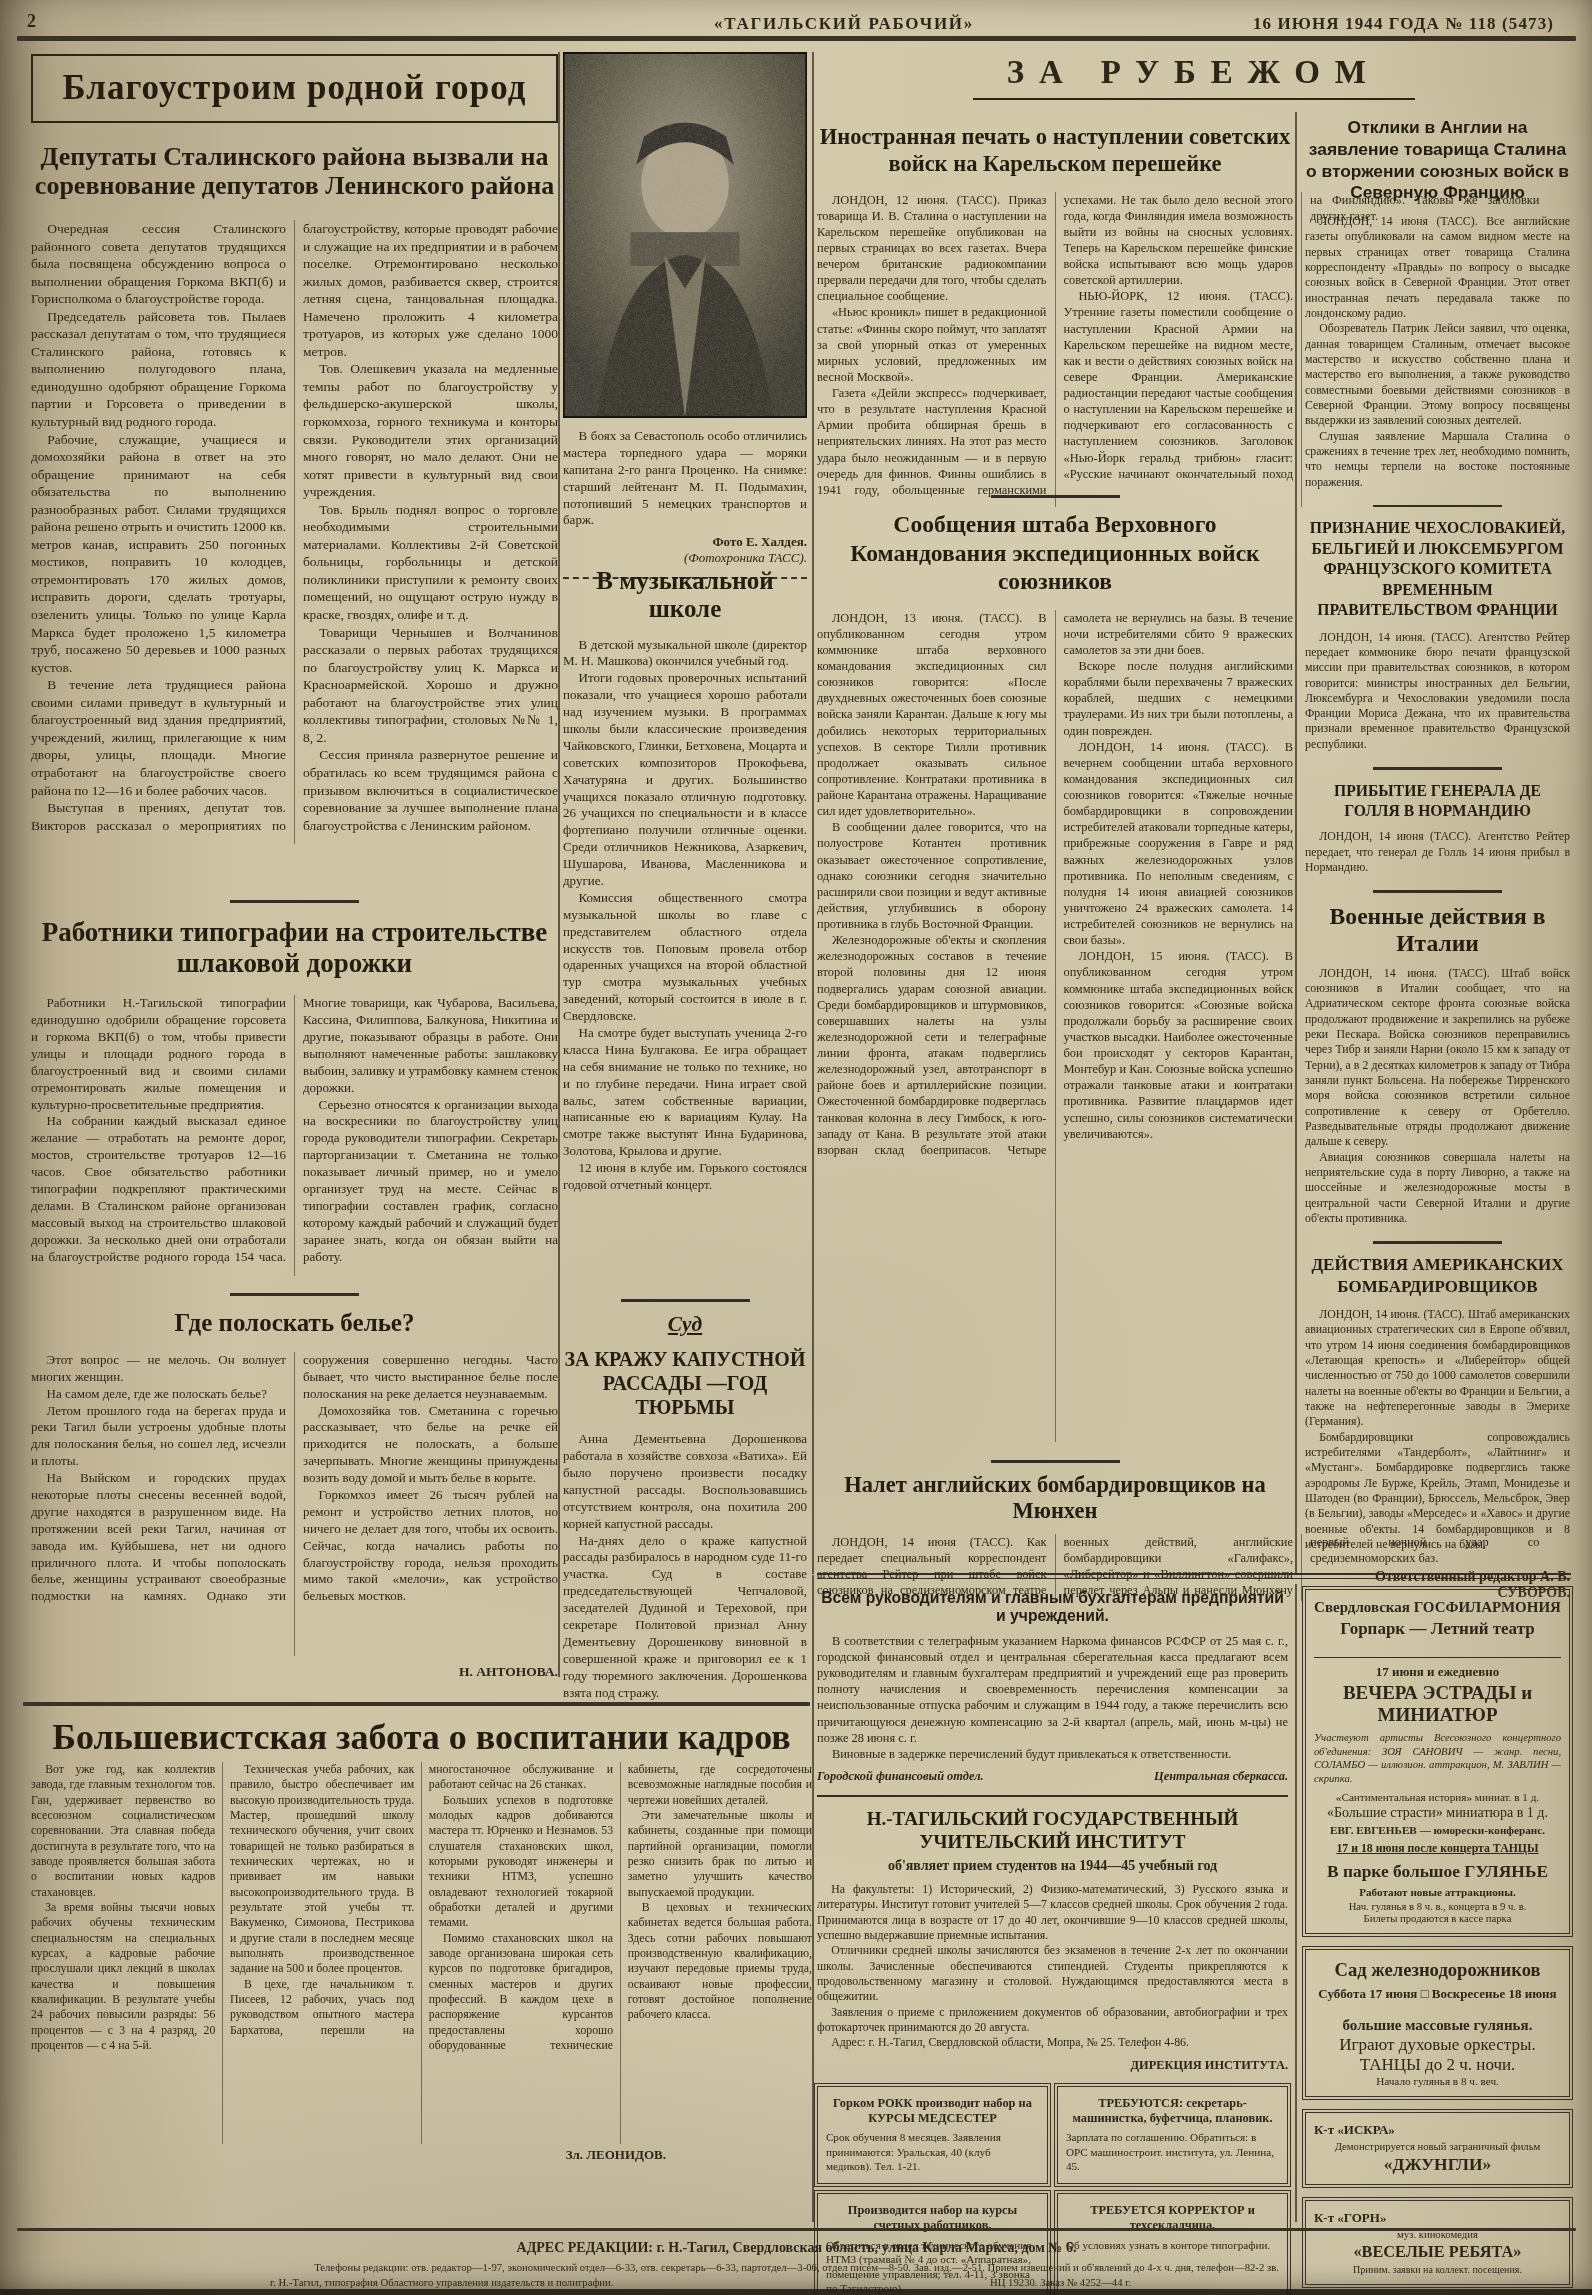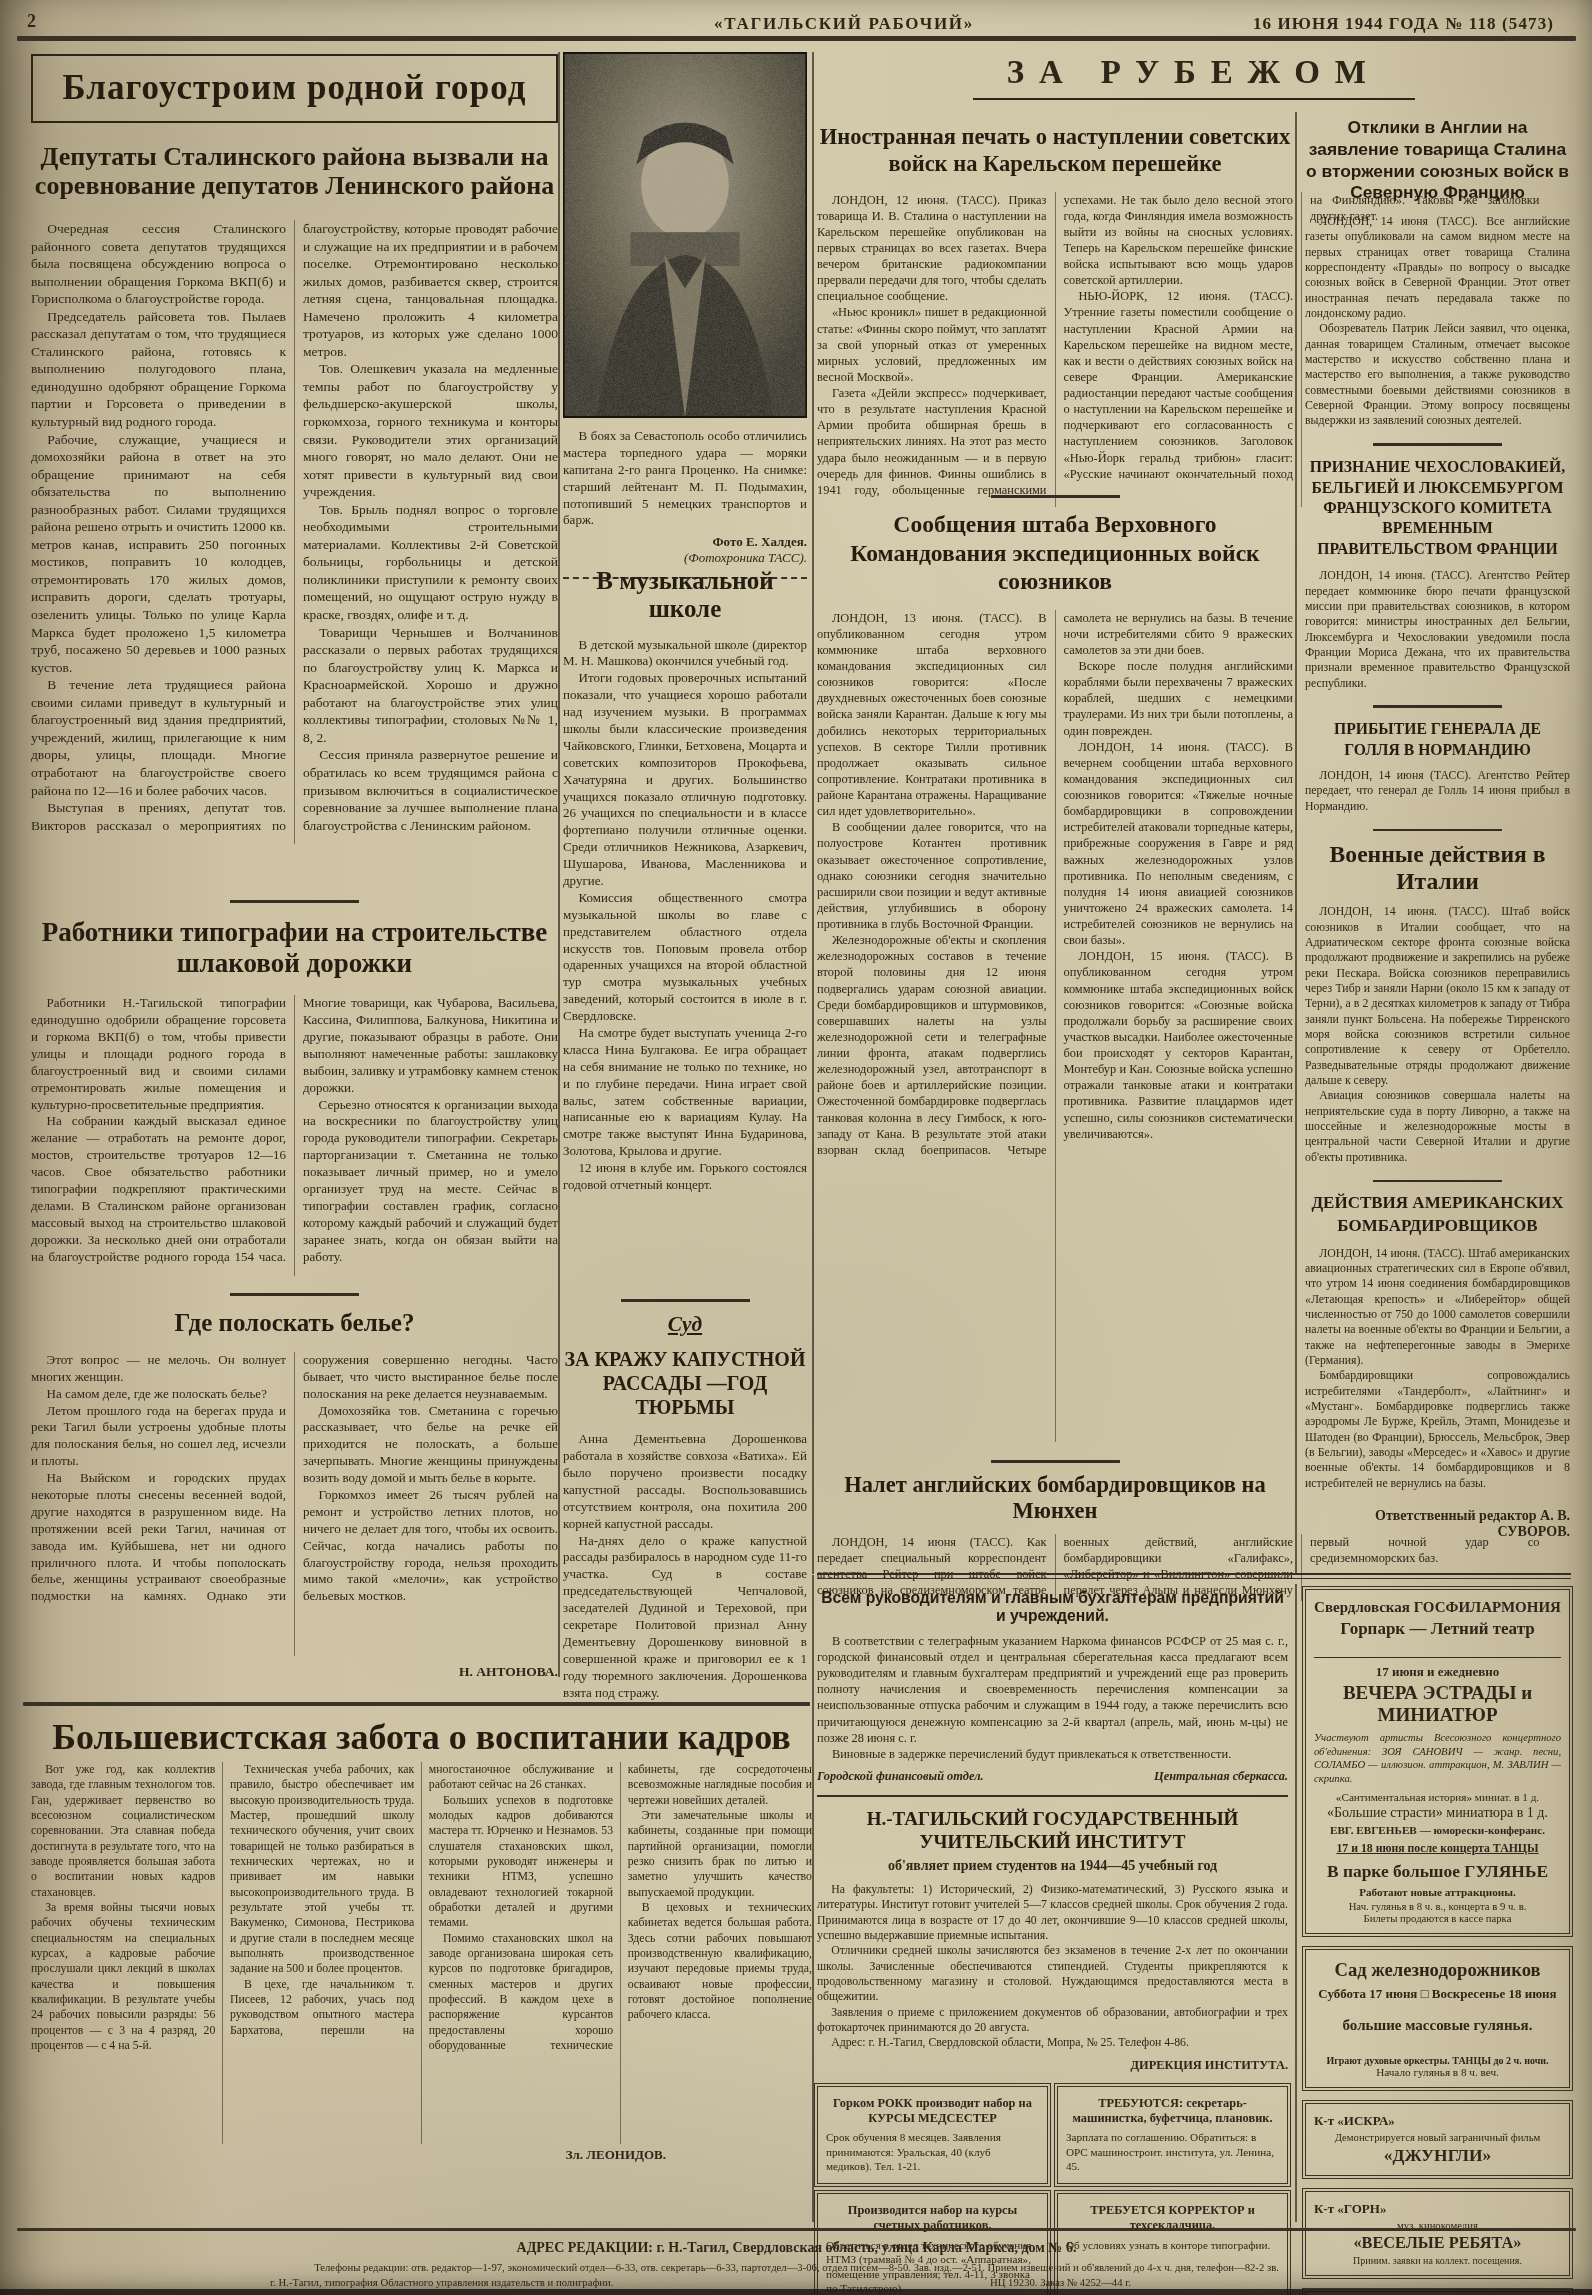--- a/index.html
+++ b/index.html
@@ -178,20 +178,21 @@
     <div class="body cols2" style="margin-top:10px;height:67px;font-size:12.4px;">
         <p>ЛОНДОН, 14 июня (ТАСС). Как передает специальный корреспондент агентства Рейтер при штабе войск союзников на средиземноморском театре военных действий, английские бомбардировщики «Галифакс», «Либерейтор» и «Виллингтон» совершили перелет через Альпы и нанесли Мюнхену первый ночной удар со средиземноморских баз.</p>
       </div>
   </section>
 
   <section class="abs" style="left:1305px;top:117px;width:265px;">
     <h2 class="sans" style="font-size:17.4px;line-height:1.25;text-align:center;">Отклики в Англии на заявление товарища Сталина о вторжении союзных войск в Северную Францию</h2>
     <div class="body" style="margin-top:10px;font-size:11.8px;">
         <p>ЛОНДОН, 14 июня (ТАСС). Все английские газеты опубликовали на самом видном месте на первых страницах ответ товарища Сталина корреспонденту «Правды» по вопросу о высадке союзных войск в Северной Франции. Этот ответ иностранная печать передавала также по лондонскому радио.</p>
         <p>Обозреватель Патрик Лейси заявил, что оценка, данная товарищем Сталиным, отмечает высокое мастерство и искусство собственно плана и мастерство его выполнения, а также руководство совместными боевыми действиями союзников в Северной Франции. Этому вопросу посвящены выдержки из заявлений союзных деятелей.</p>
+        <p>Слушая заявление Маршала Сталина о сражениях в течение трех лет, необходимо помнить, что немцы терпели на востоке постоянные поражения.</p>
       </div>
 
     <div class="shortrule" style="margin-top:14.6px;"></div>
     <h2 class="center" style="font-size:15.7px;line-height:1.3;margin-top:11.2px;">ПРИЗНАНИЕ ЧЕХОСЛОВАКИЕЙ, БЕЛЬГИЕЙ И ЛЮКСЕМБУРГОМ ФРАНЦУЗСКОГО КОМИТЕТА ВРЕМЕННЫМ ПРАВИТЕЛЬСТВОМ ФРАНЦИИ</h2>
     <div class="body" style="margin-top:9px;font-size:11.8px;">
         <p>ЛОНДОН, 14 июня. (ТАСС). Агентство Рейтер передает коммюнике бюро печати французской миссии при правительствах союзников, в котором говорится: министры иностранных дел Бельгии, Люксембурга и Чехословакии уведомили посла Франции Мориса Дежана, что их правительства признали временное правительство Французской республики.</p>
       </div>
 
     <div class="shortrule" style="margin-top:14.6px;"></div>
     <h2 class="center" style="font-size:15.7px;line-height:1.3;margin-top:11.2px;">ПРИБЫТИЕ ГЕНЕРАЛА ДЕ ГОЛЛЯ В НОРМАНДИЮ</h2>
@@ -295,21 +296,21 @@
       <div style="font-size:17.4px;font-weight:bold;margin-top:5.6px;">В парке большое ГУЛЯНЬЕ</div>
       <div style="font-size:11.2px;font-weight:bold;margin-top:3.4px;">Работают новые аттракционы.</div>
       <div style="font-size:10.7px;margin-top:2.2px;">Нач. гулянья в 8 ч. в., концерта в 9 ч. в.</div>
       <div style="font-size:10.7px;">Билеты продаются в кассе парка</div>
     </div>
 
     <div class="adframe center">
       <div style="font-size:18.6px;font-weight:bold;">Сад железнодорожников</div>
       <div style="font-size:13px;font-weight:bold;margin-top:5.6px;">Суббота 17 июня □ Воскресенье 18 июня</div>
       <div style="font-size:15px;font-weight:bold;margin-top:15px;">большие массовые гулянья.</div>
-      <div style="font-size:10px;margin-top:21px;font-weight:bold;">Играют духовые оркестры. ТАНЦЫ до 2 ч. ночи.</div>
+      <div style="font-size:17px;margin-top:1px;">Играют духовые оркестры. ТАНЦЫ до 2 ч. ночи.</div>
       <div style="font-size:11.2px;">Начало гулянья в 8 ч. веч.</div>
     </div>
 
     <div class="adframe">
       <div style="font-size:13px;font-weight:bold;">К-т «ИСКРА»</div>
       <div class="center" style="font-size:10.7px;margin-top:2.2px;">Демонстрируется новый заграничный фильм</div>
       <div class="center" style="font-size:17.4px;font-weight:bold;margin-top:2.2px;">«ДЖУНГЛИ»</div>
     </div>
 
     <div class="adframe">

